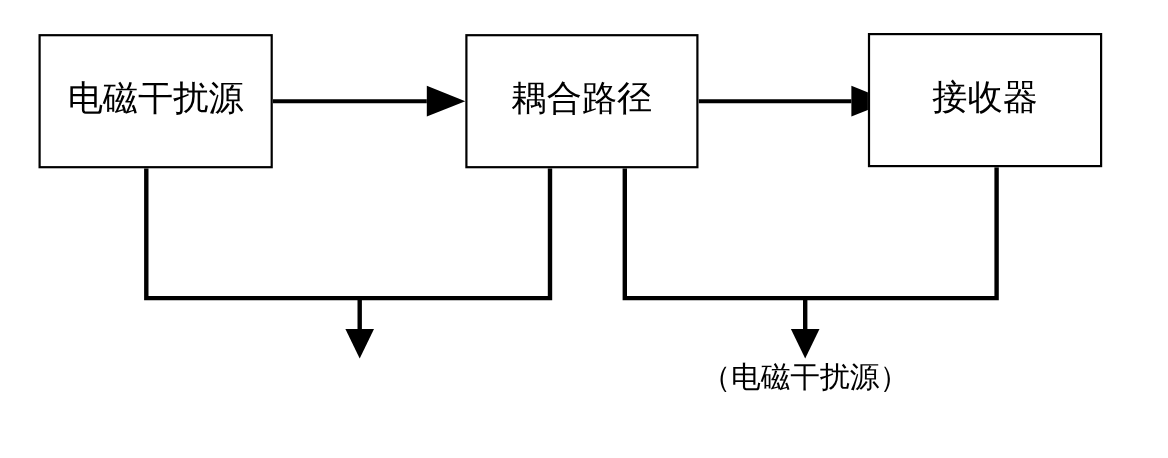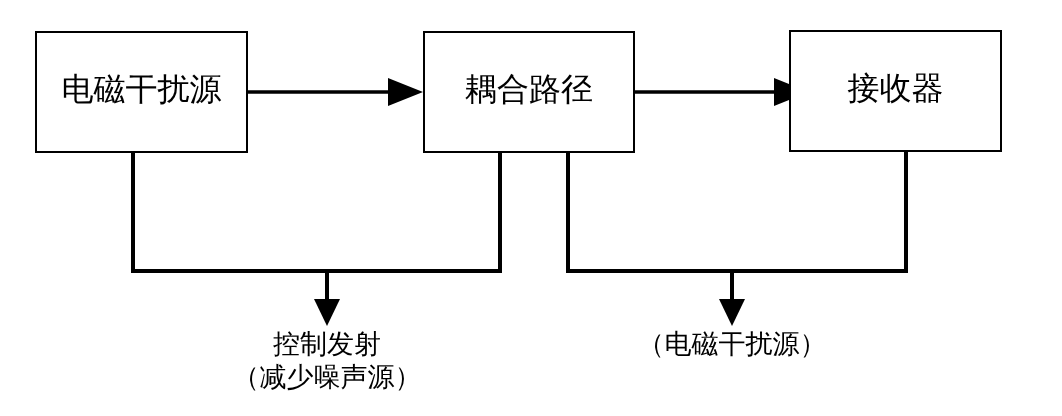--- a/index.html
+++ b/index.html
@@ -97,22 +97,18 @@
   </div>
 
   <div class="box box-coupling">
     <span>耦合路径</span>
   </div>
 
   <div class="box box-receiver">
     <span>接收器</span>
   </div>
 
-  <div class="annotation annotation-emission">
-    <div>控制发射</div>
-    <div>（减少噪声源）</div>
-  </div>
 
   <div class="annotation annotation-susceptibility">
     <div>（电磁干扰源）</div>
   </div>
 
 </div>
 
 </body></html>

